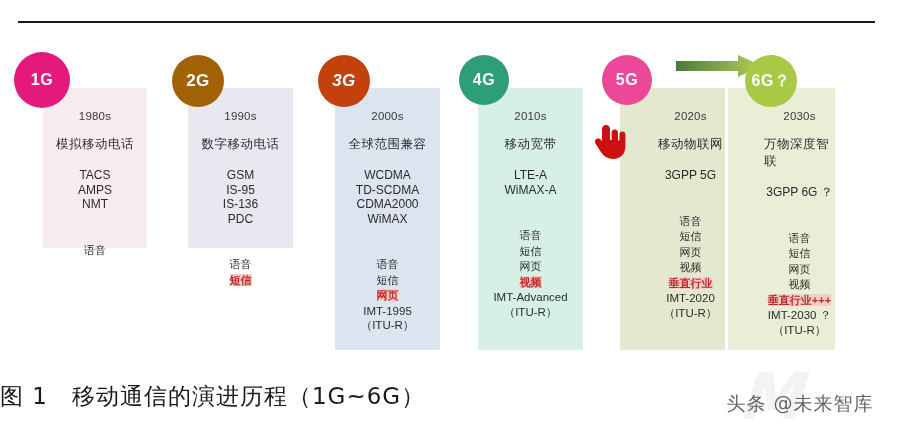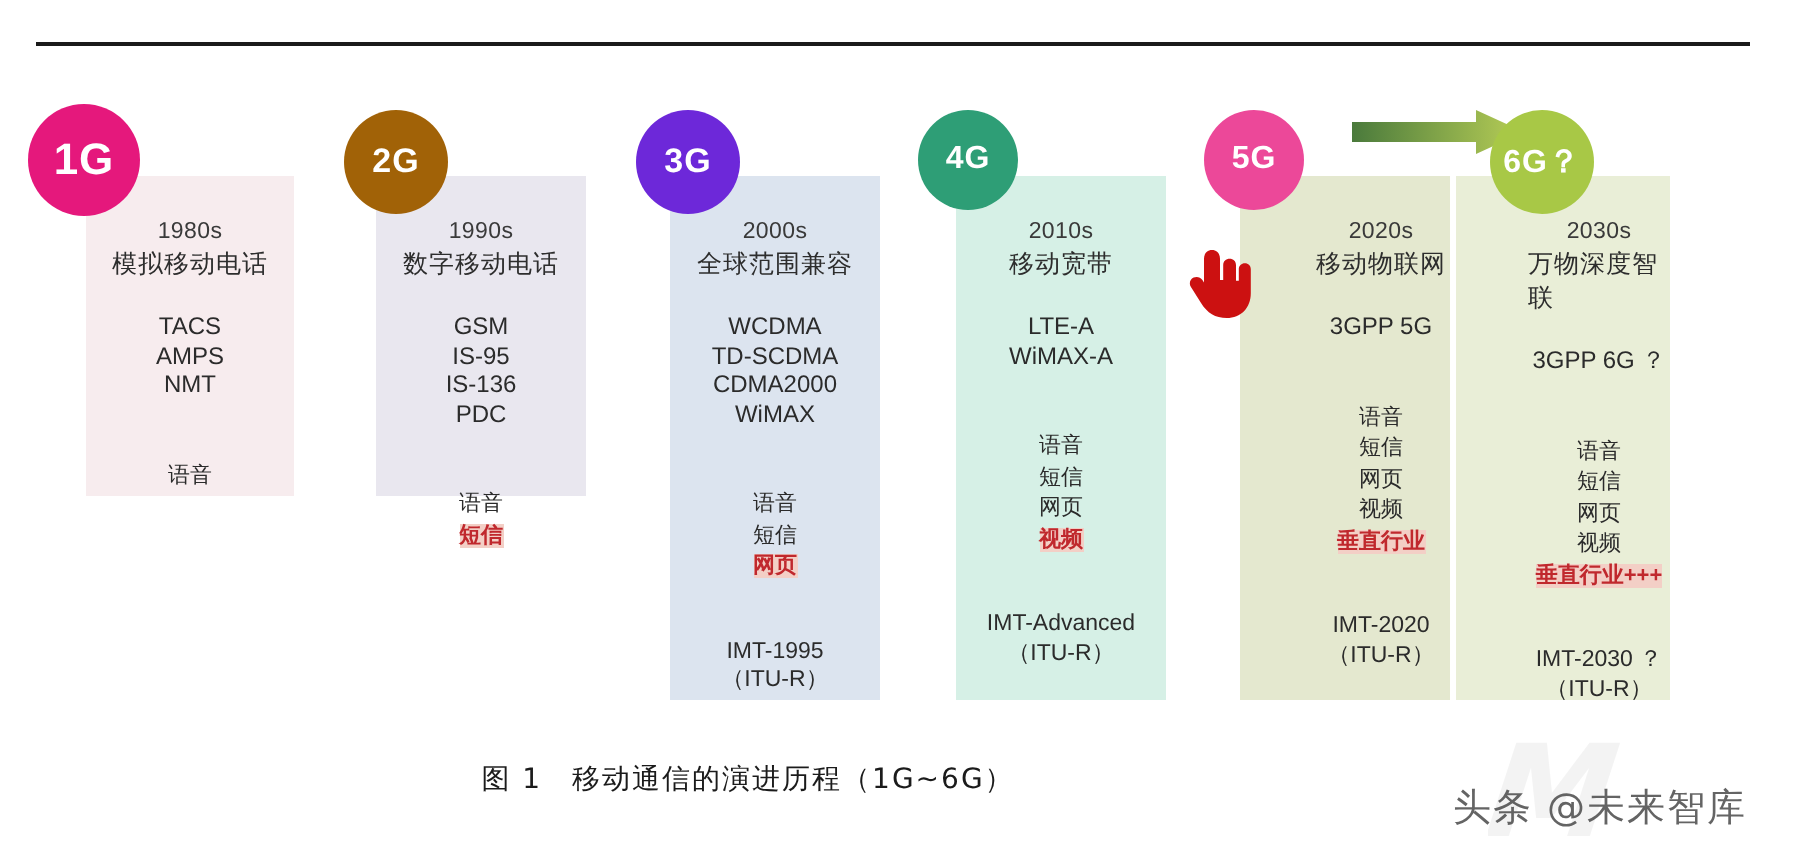--- a/index.html
+++ b/index.html
@@ -17,36 +17,36 @@
   
   .gen{position:absolute;top:0;left:0;}
   .panel{position:absolute;box-sizing:border-box;
          display:flex;flex-direction:column;align-items:center;
          padding-top:22px;}
   .bubble{position:absolute;border-radius:50%;
           display:flex;align-items:center;justify-content:center;
           color:#ffffff;font-weight:bold;letter-spacing:.5px;
           z-index:4;}
   .decade{font-size:11.5px;color:#3a3a3a;letter-spacing:.2px;}
-  .tagline{font-size:12.5px;color:#2d2d2d;margin-top:2px;letter-spacing:.5px;}
+  .tagline{font-size:12.5px;color:#2d2d2d;margin-top:14px;letter-spacing:.5px;}
   .techs{margin-top:15px;font-size:12px;color:#2b2b2b;line-height:14.5px;text-align:center;}
   .services{margin-top:31px;font-size:11px;color:#2b2b2b;line-height:15.5px;text-align:center;}
   .services .hl{color:#c0282d;background:#f3cfc6;font-weight:bold;}
-  .std{margin-top:27px;font-size:11.5px;color:#2b2b2b;line-height:14.5px;text-align:center;}
+  .std{margin-top:0;font-size:11.5px;color:#2b2b2b;line-height:14.5px;text-align:center;}
 
   
   .arrow{position:absolute;z-index:3;}
 
   
   .cursor{position:absolute;z-index:9;}
 
   
-  .caption{position:absolute;left:0;top:381px;width:700px;text-align:center;
-           font-size:14px;color:#1b1b1b;letter-spacing:1px;
-           font-family:"DejaVu Sans","Liberation Sans",sans-serif;padding-left:24px;}
+  .caption{position:absolute;left:0;top:381px;width:700px;
+           font-size:23px;color:#1b1b1b;letter-spacing:1px;
+           font-family:"DejaVu Sans","Liberation Sans",sans-serif;}
   .watermark{position:absolute;left:700px;top:391px;width:200px;text-align:center;
              font-size:19px;color:#4a4a4a;letter-spacing:1px;
              font-family:"DejaVu Sans","Liberation Sans",sans-serif;
              opacity:.85;}
   .wm-ghost{position:absolute;right:8px;top:360px;width:150px;height:69px;
             overflow:hidden;opacity:.16;pointer-events:none;}
   .wm-ghost span{position:absolute;font-size:64px;color:#b9b9b9;
             font-family:"DejaVu Sans",sans-serif;font-weight:bold;
             transform:skewX(-18deg);}
 </style>
@@ -64,21 +64,21 @@
           <div class="tagline">模拟移动电话</div>
           <div class="techs">
             <div>TACS</div>
             <div>AMPS</div>
             <div>NMT</div>
           </div>
           <div class="services">
             <div>语音</div>
           </div>
         </div>
-        <div class="bubble" style="left: 14px; top: 52px; width: 56px; height: 56px; background: rgb(229, 24, 124); font-size: 22px;">
+        <div class="bubble" style="left: 14px; top: 52px; width: 56px; height: 56px; background: rgb(229, 24, 124); font-size: 16px;">
           <span>1G</span>
         </div>
       </div>
       <div class="gen">
         <div class="panel" style="left: 188px; top: 88px; width: 105px; height: 160px; background: rgb(233, 231, 239);">
           <div class="decade">1990s</div>
           <div class="tagline">数字移动电话</div>
           <div class="techs">
             <div>GSM</div>
             <div>IS-95</div>
@@ -107,21 +107,21 @@
           <div class="services">
             <div>语音</div>
             <div>短信</div>
             <div><span class="hl">网页</span></div>
           </div>
           <div class="std">
             <div>IMT-1995</div>
             <div>（ITU-R）</div>
           </div>
         </div>
-        <div class="bubble" style="left: 318px; top: 55px; width: 52px; height: 52px; background: #6d28d9; font-size: 17px;">
+        <div class="bubble" style="left: 318px; top: 55px; width: 52px; height: 52px; background: #c2410c; font-size: 17px; font-style: italic;">
           <span>3G</span>
         </div>
       </div>
       <div class="gen">
         <div class="panel" style="left: 478px; top: 88px; width: 105px; height: 262px; background: rgb(214, 240, 230);">
           <div class="decade">2010s</div>
           <div class="tagline">移动宽带</div>
           <div class="techs">
             <div>LTE-A</div>
             <div>WiMAX-A</div>

